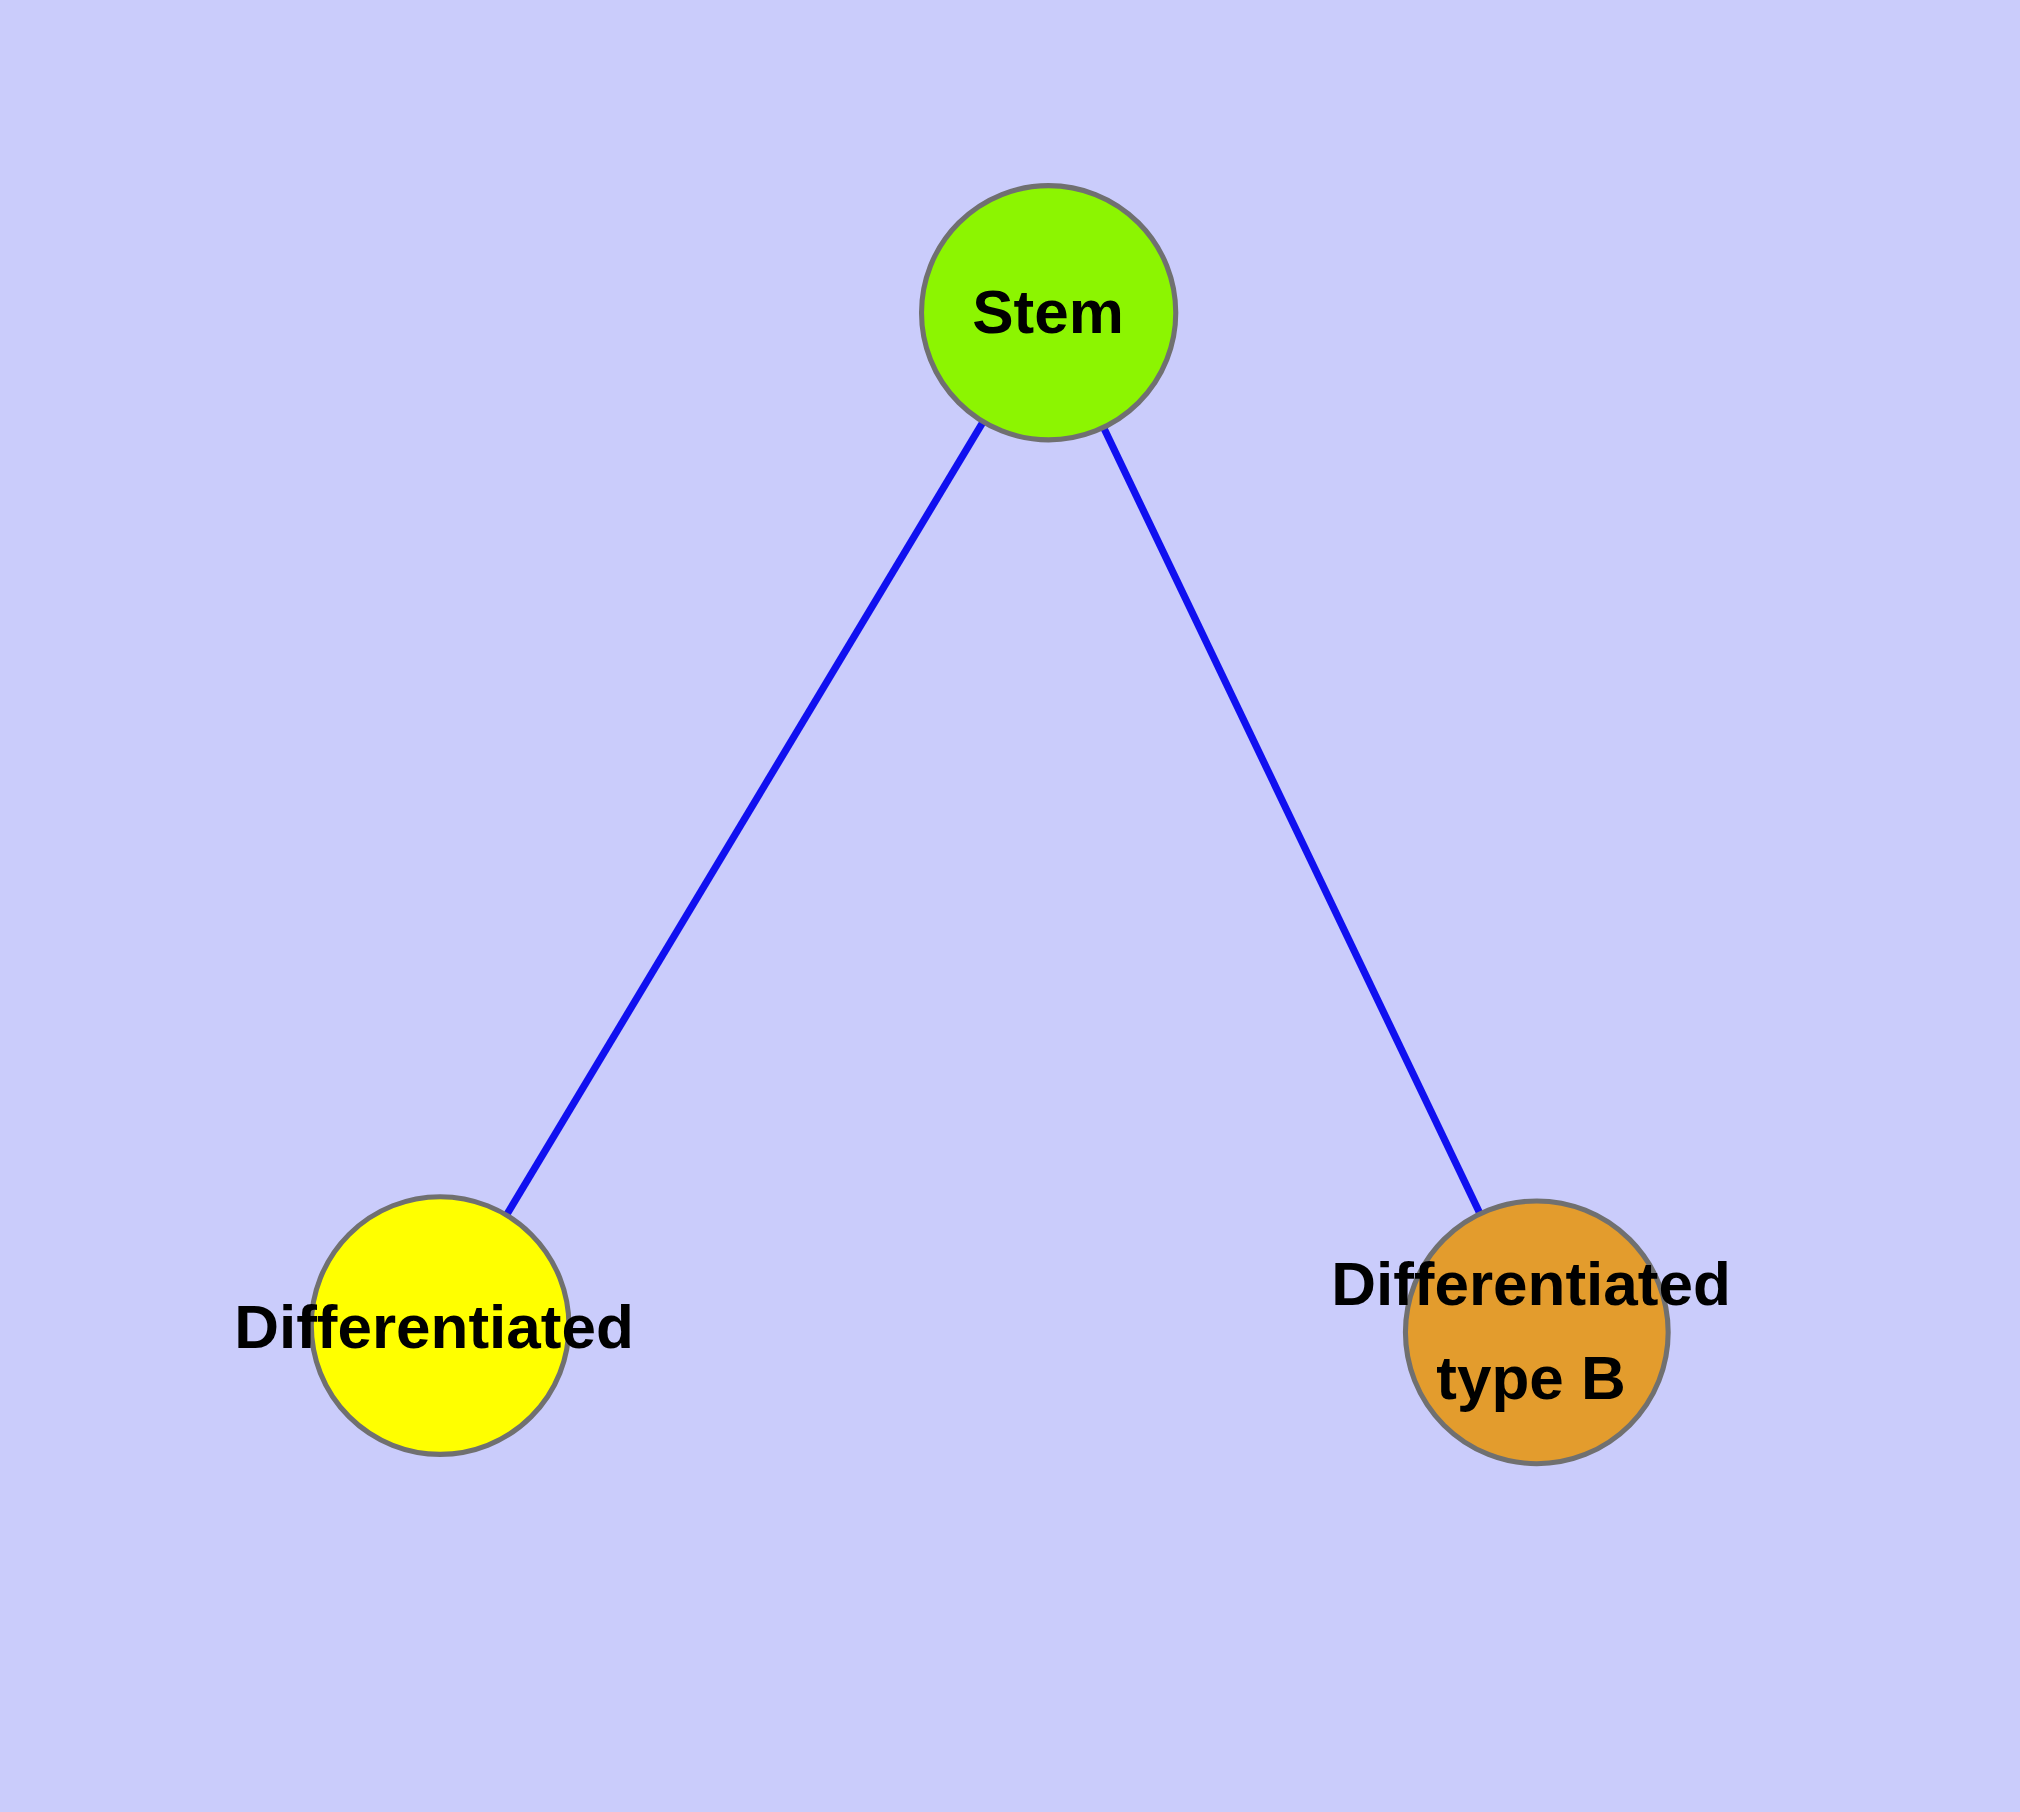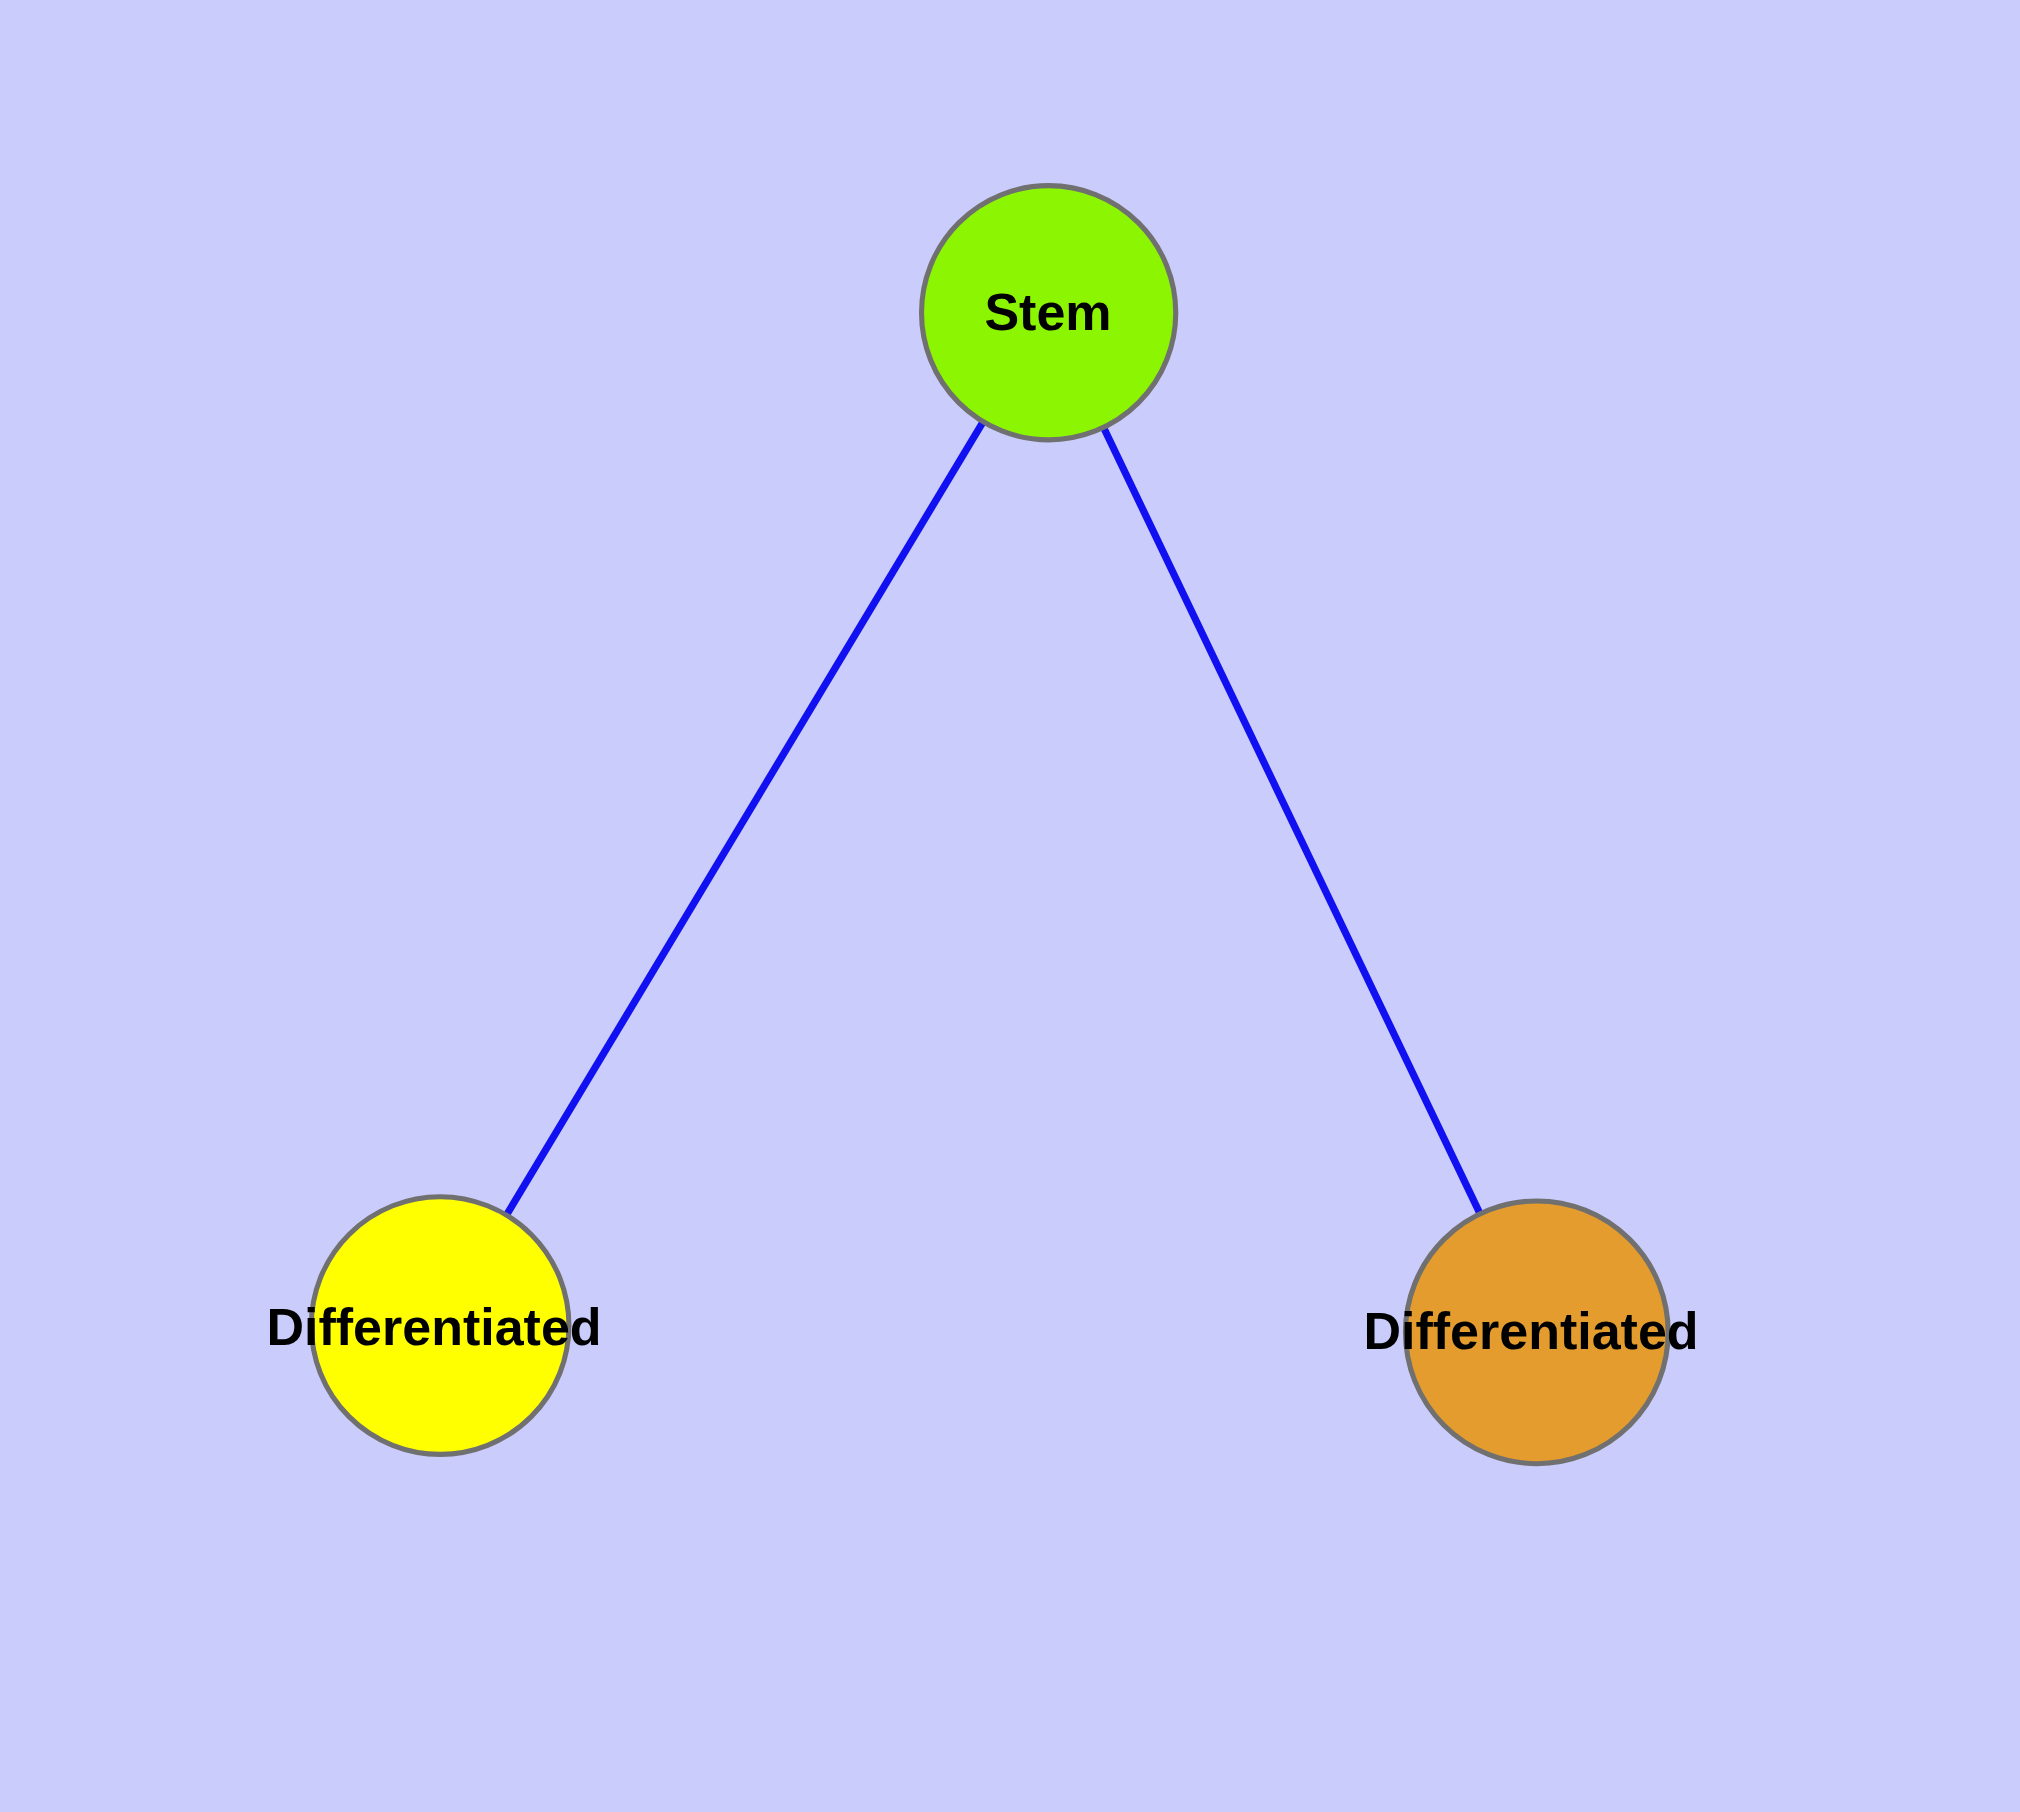--- a/index.html
+++ b/index.html
@@ -37,21 +37,21 @@
   }
   .graph-svg circle {
     stroke: var(--border);
     stroke-width: var(--borderW);
   }
   .node-label {
     position: absolute;
     transform: translate(-50%, -50%);
     text-align: center;
     color: var(--text);
-    font-size: 52px;
+    font-size: 62px;
     font-weight: bold;
     line-height: 94px;
     white-space: nowrap;
     pointer-events: none;
   }
   .node-label span { display: block; }
   #label-stem   { left: 1048px; top: 312px; }
   #label-type-a { left: 434px;  top: 1327px; }
   #label-type-b { left: 1531px; top: 1331px; }
 </style>
@@ -73,16 +73,17 @@
   <div id="label-stem" class="node-label">
     <span>Stem</span>
   </div>
 
   <div id="label-type-a" class="node-label">
     <span>Differentiated</span>
   </div>
 
   <div id="label-type-b" class="node-label">
     <span>Differentiated</span>
+    <span>type B</span>
   </div>
 
 </div>
 
 
 </body></html>

